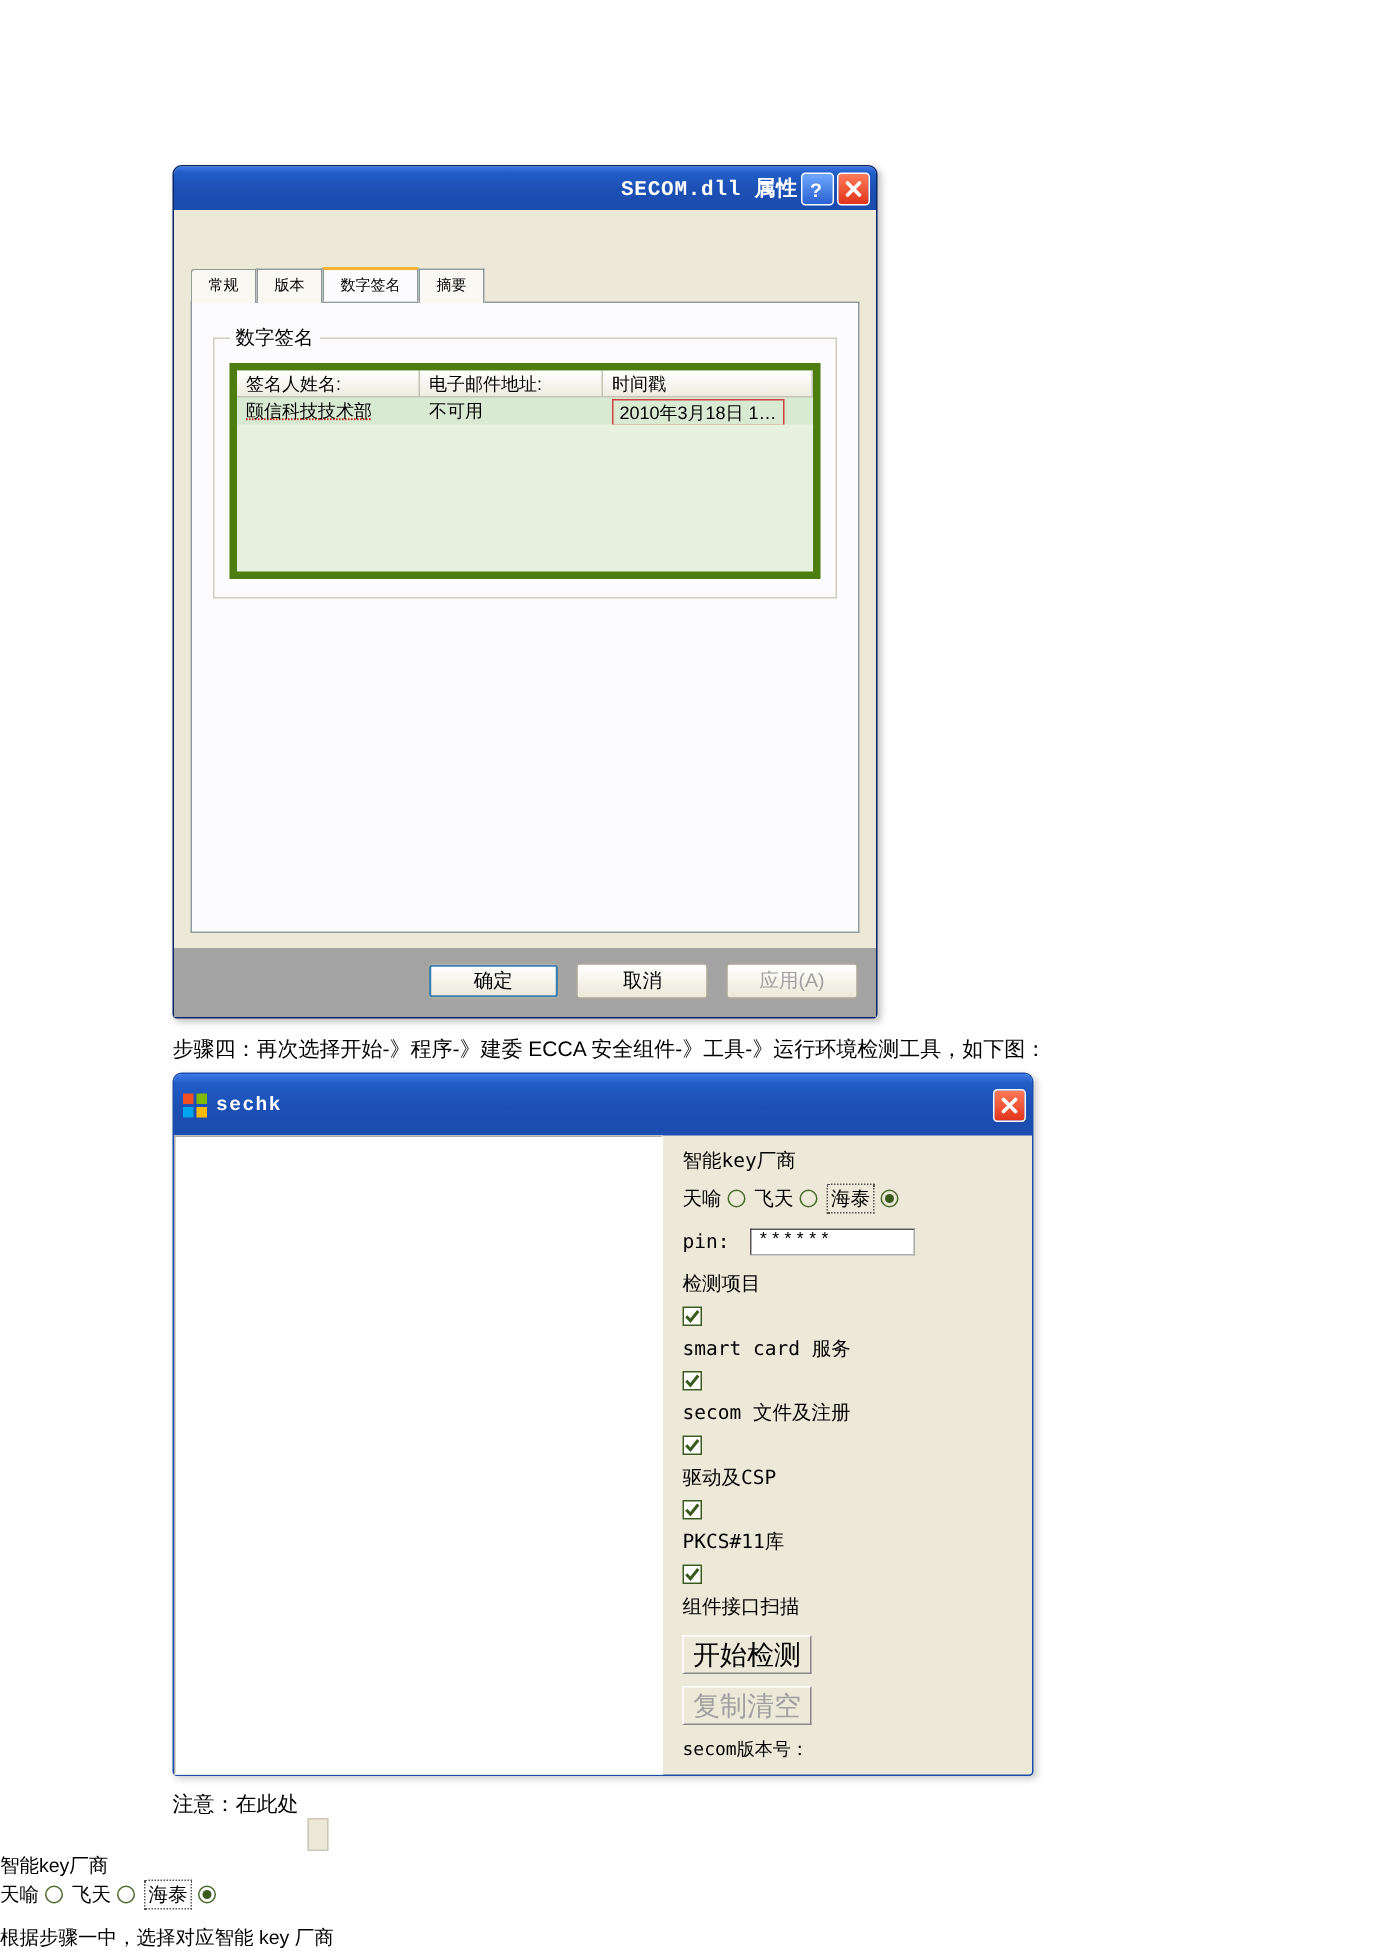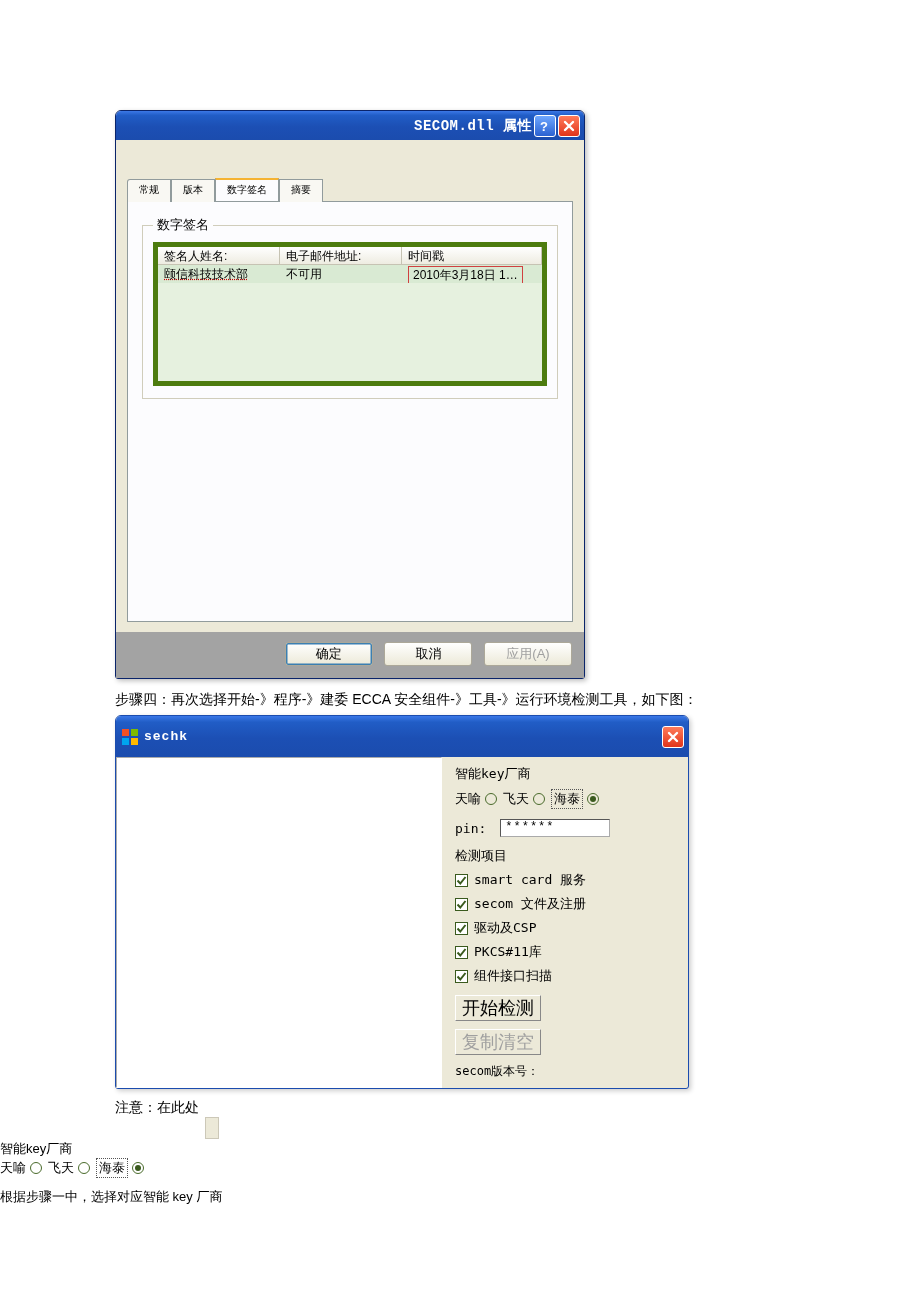--- a/index.html
+++ b/index.html
@@ -117,21 +117,21 @@
     display:inline-flex; align-items:center; justify-content:center;
   }
   .radio-dot.checked::after{ content:""; width:6px; height:6px; border-radius:50%; background:#3a5a1e; }
   .radio .lbl.boxed{ border:1px dotted #555; padding:0 2px; }
   .pinrow{ display:flex; align-items:center; gap:14px; margin-bottom:10px; }
   .pin-input{
     width:110px; height:18px; border:1px inset #aaa; background:#fff;
     font-family:"Courier New",monospace; font-size:12px; padding-left:4px; letter-spacing:1px;
   }
   .checks{ display:flex; flex-direction:column; gap:6px; margin-bottom:10px; }
-  .check{ display:inline-flex; align-items:center; gap:6px; }
+  .check{ display:inline-flex; gap:6px;flex-direction:column; }
   .cbox{
     width:13px; height:13px; border:1.5px solid #3a5a1e; display:inline-flex;
     align-items:center; justify-content:center; background:#fff;
   }
   .cbox.checked svg{ display:block; }
   .cbox svg{ display:none; width:11px; height:11px; }
   .btn96{
     min-width:76px; height:26px; background:#ece9d8;
     border:1px solid #888; border-top-color:#fff; border-left-color:#fff;
     font-size:18px; padding:0 6px; display:block; margin-bottom:8px;

